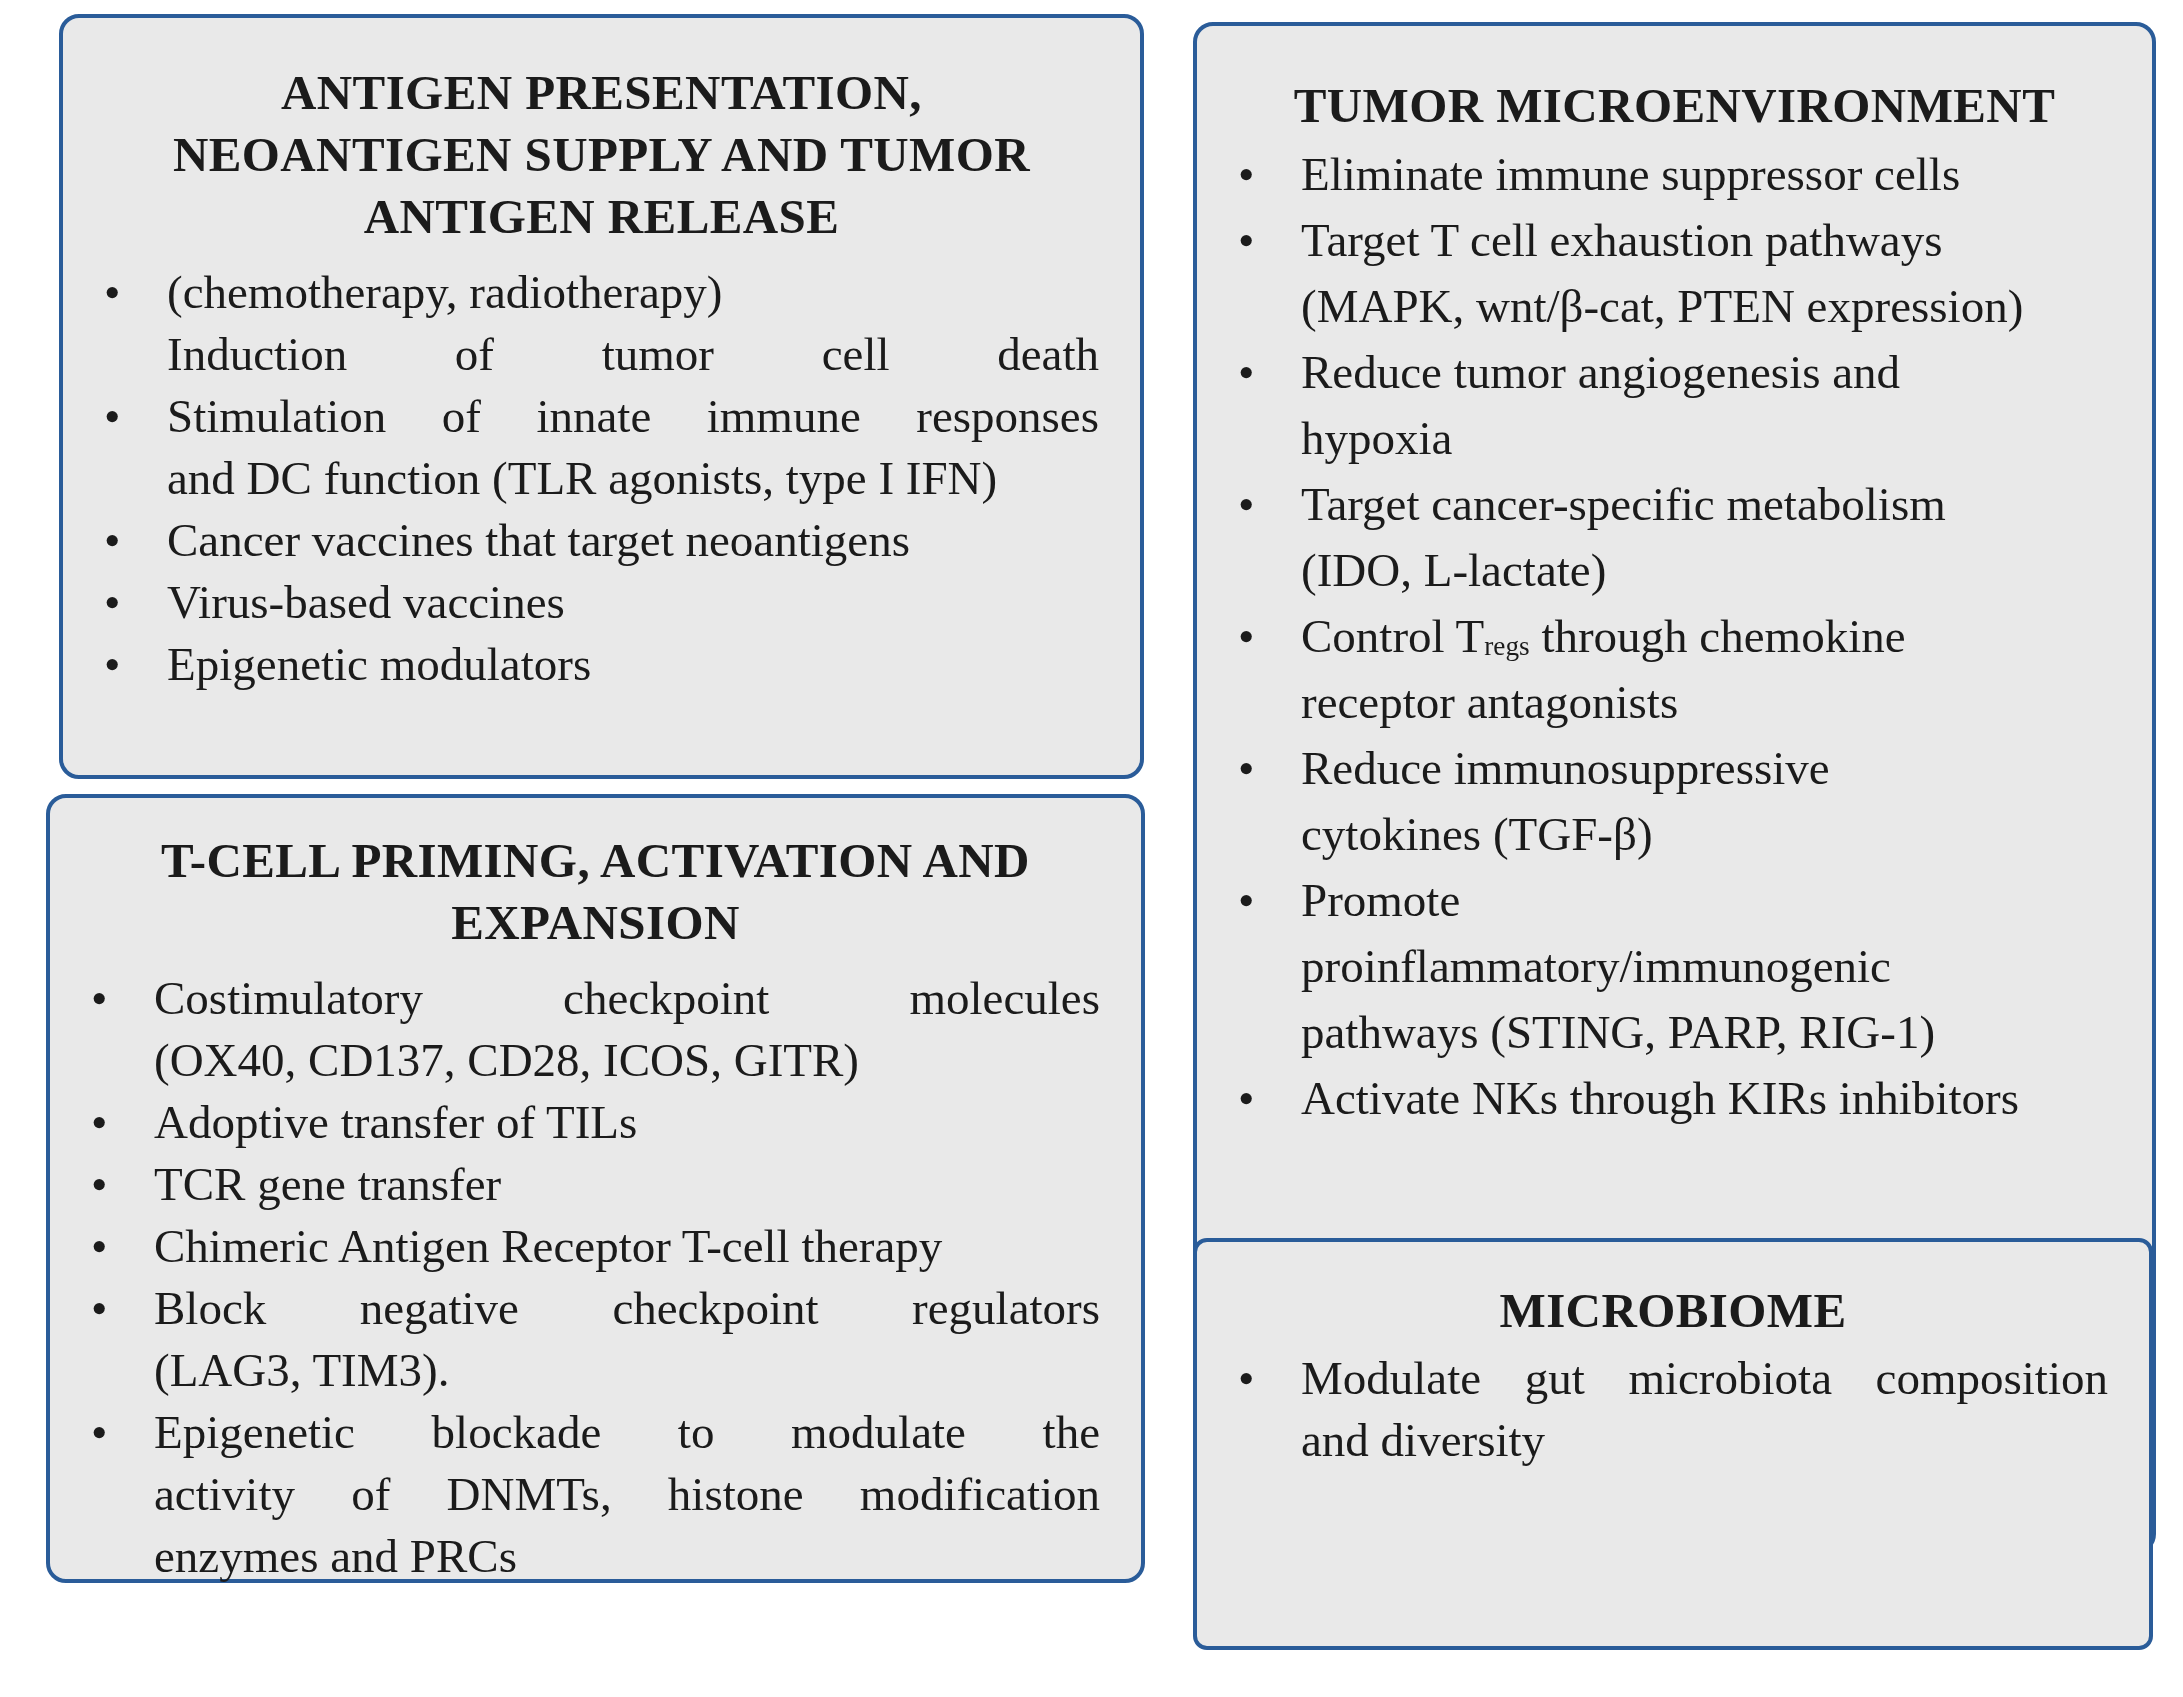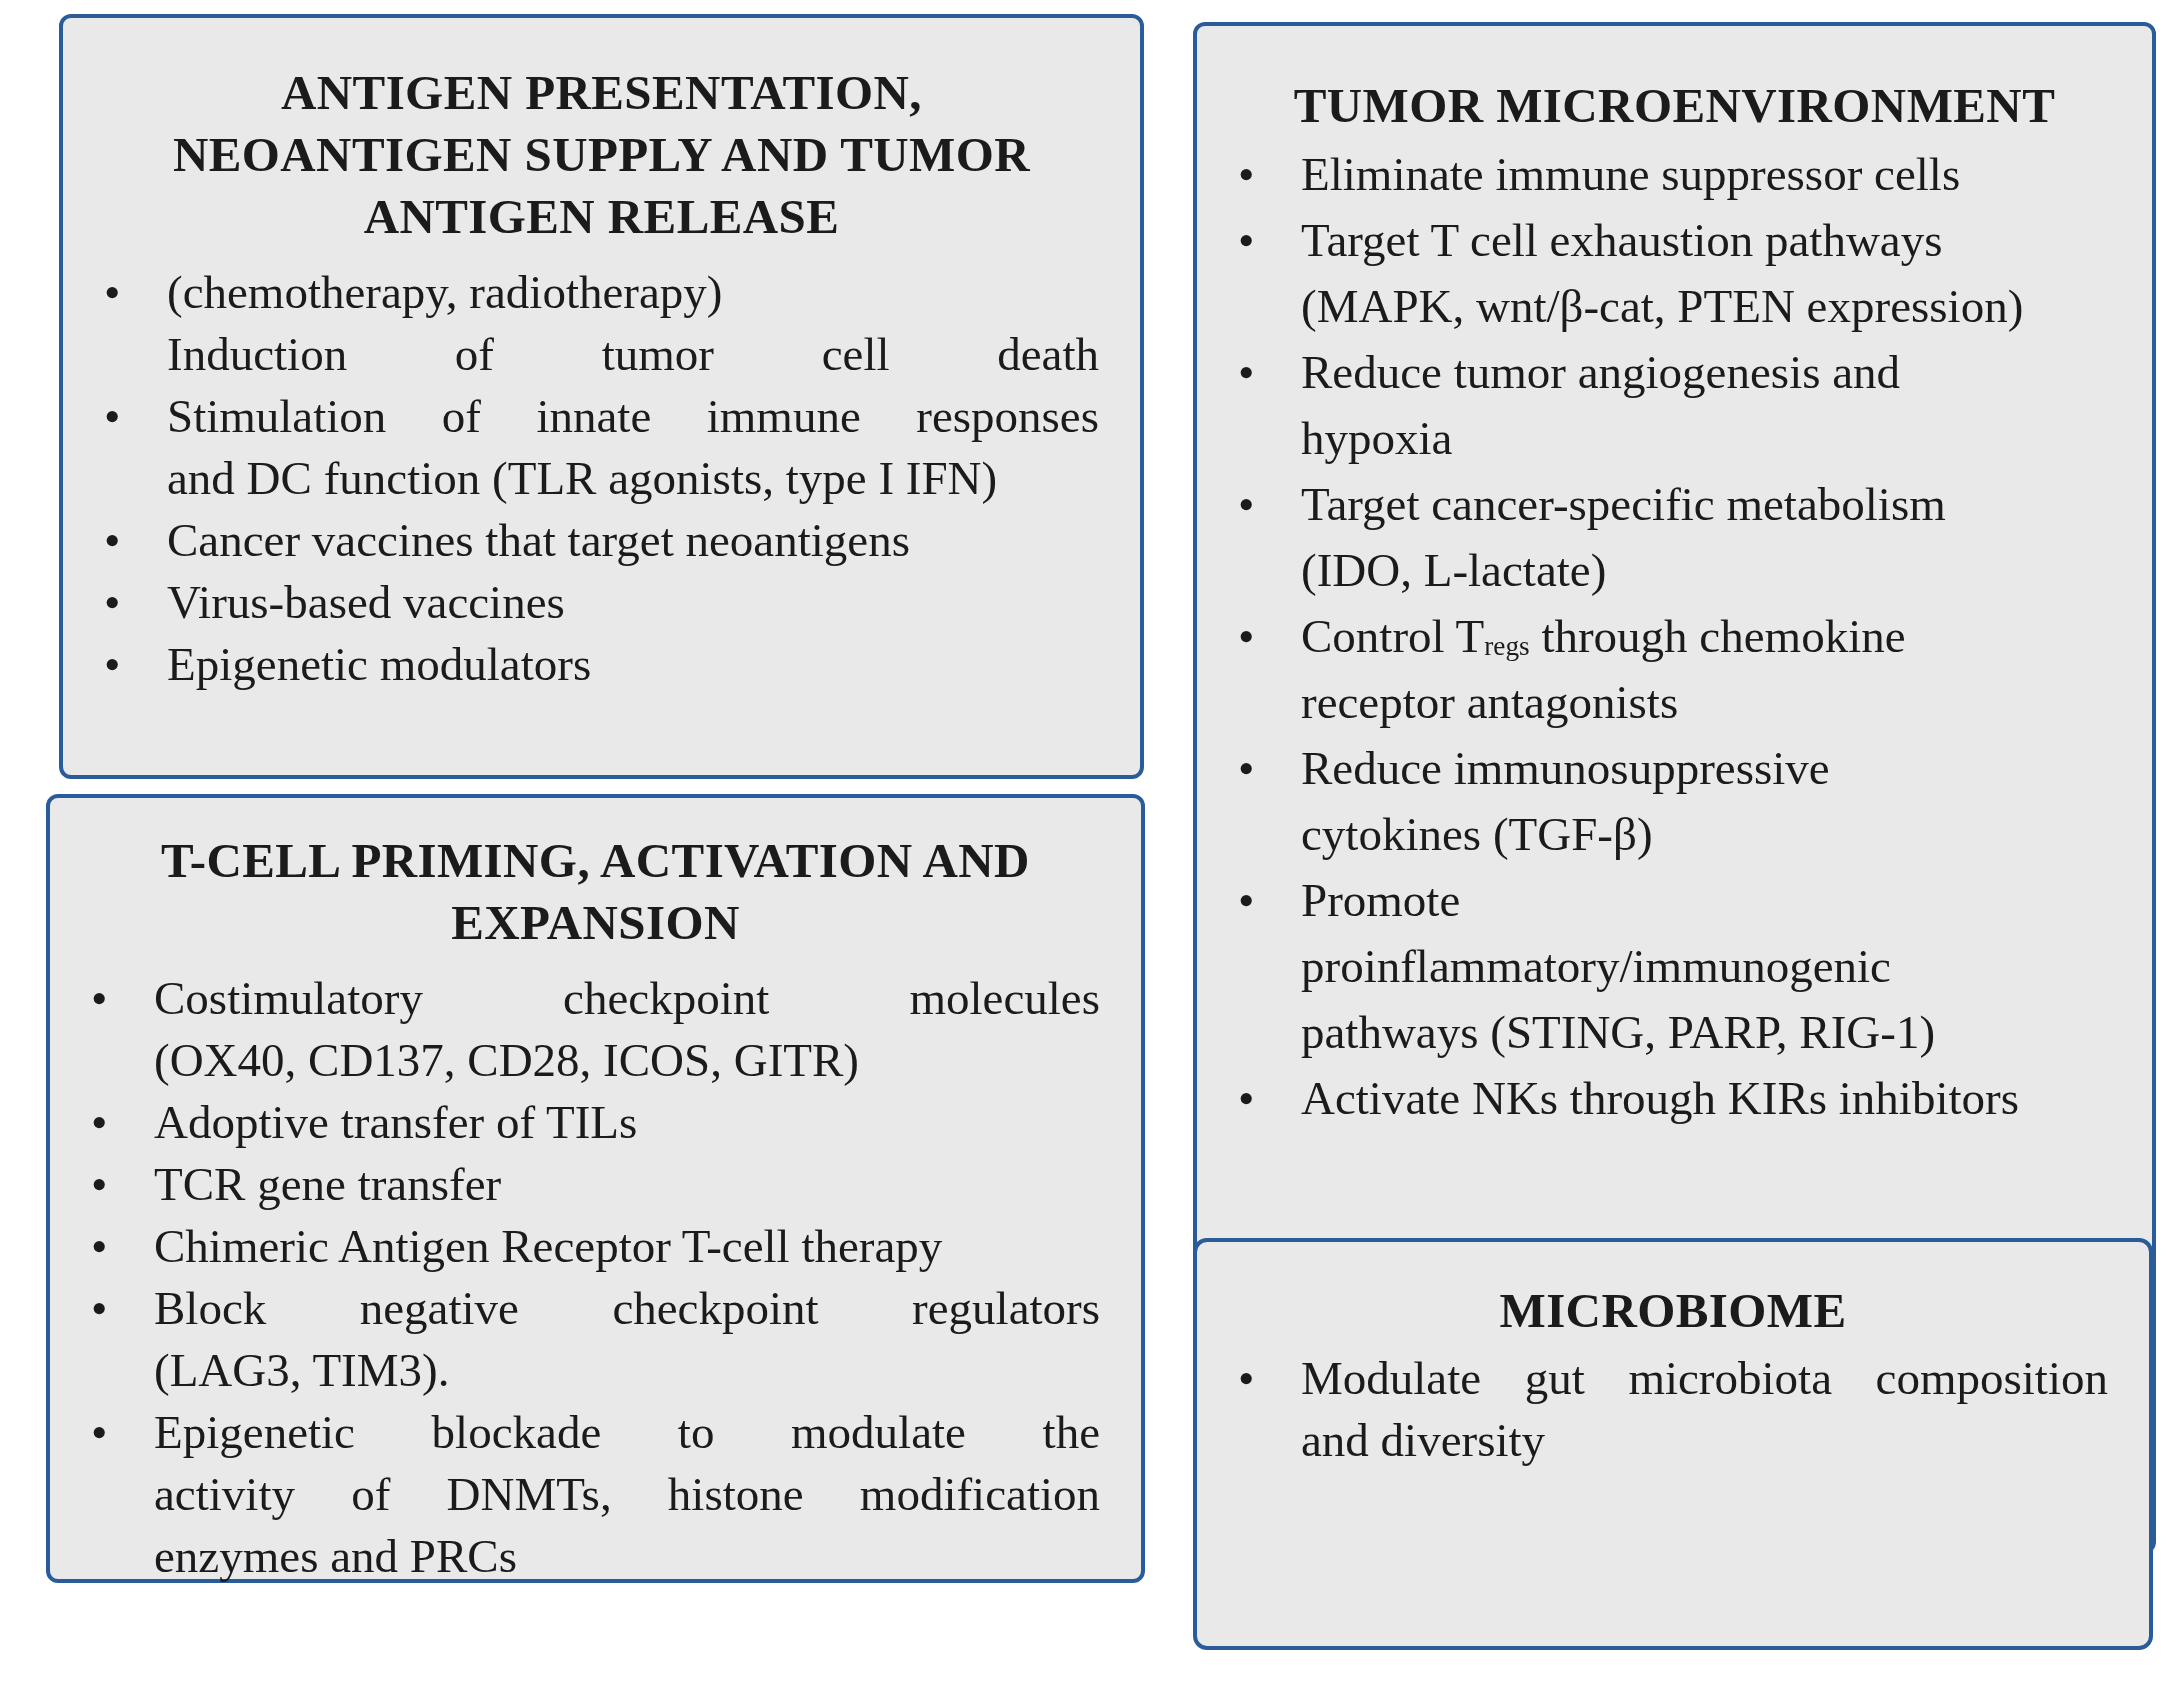--- a/index.html
+++ b/index.html
@@ -10,21 +10,21 @@
     color: #1b1b1b;
     overflow: hidden;
   }
   .canvas { position: relative; width: 2183px; height: 1698px; }
 
   .box {
     position: absolute;
     box-sizing: border-box;
     background: #e9e9e9;
     border: 4px solid #2a5c99;
-    border-radius: 12px;
+    border-radius: 20px;
   }
   .box-title {
     text-align: center;
     font-weight: bold;
     font-size: 49px;
     line-height: 62px;
     padding: 0 24px;
     letter-spacing: 0.4px;
   }
   ul.bullets { margin: 0; padding: 0; list-style: none; }

